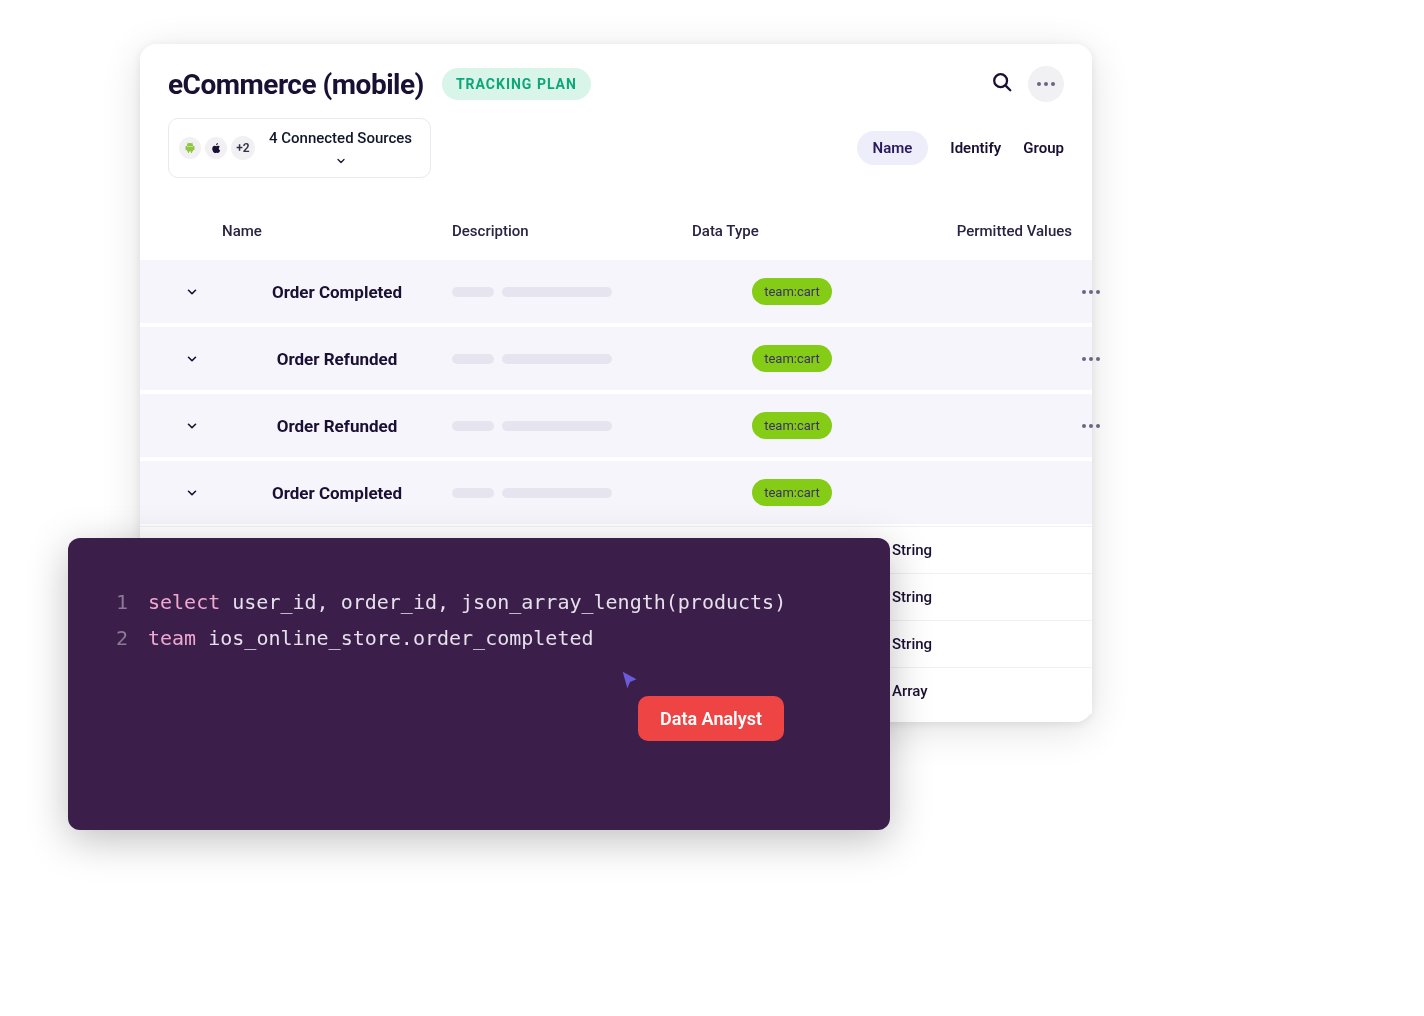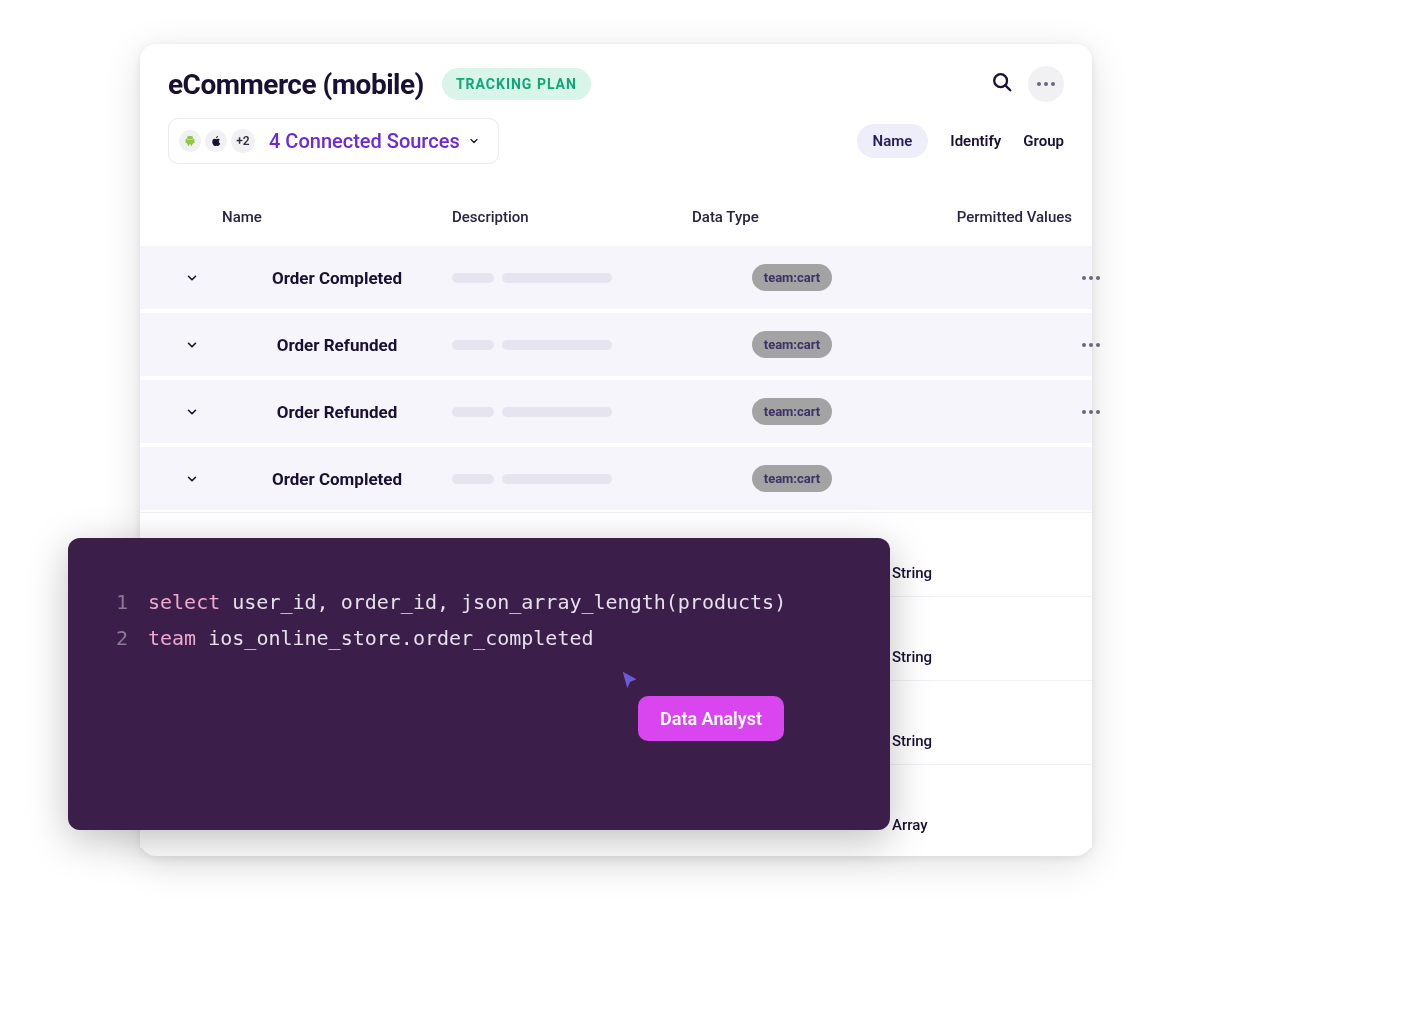--- a/index.html
+++ b/index.html
@@ -75,22 +75,22 @@
       display: flex; align-items: center; justify-content: center;
       font-size: 12px;
     }
     .plus-count {
       font-size: 12px; font-weight: 600; color: #353046;
       background: #f1f1f4; border-radius: 50%;
       width: 24px; height: 24px;
       display: flex; align-items: center; justify-content: center;
     }
     .sources-label {
-      font-size: 20px; font-weight: 500; color: #6d28d9;
-      display: flex; align-items: center; gap: 8px;
+      font-size: 15px; font-weight: 500; color: #0f172a;
+      display: flex; align-items: center; gap: 8px; flex-direction: column;
     }
     .tabs-right {
       margin-left: auto;
       display: flex;
       align-items: center;
       gap: 22px;
     }
     .tab-pill {
       font-size: 15px;
       font-weight: 600;
@@ -123,38 +123,38 @@
       text-align: center;
     }
     .expand-icon { display: flex; justify-content: center; cursor: pointer; }
     .row-name { font-size: 17px; font-weight: 700; color: #1a1033; }
     .desc-skeleton { display: flex; gap: 8px; }
     .sk-bar { height: 10px; border-radius: 5px; background: #e6e4ee; }
     .sk-short { width: 42px; }
     .sk-long { width: 110px; }
     .status-chip {
       display: inline-block;
-      background: #a3a3a3;
+      background: #84cc16;
       color: #3d3166;
       font-size: 13px;
-      font-weight: 700;
+      font-weight: 400;
       padding: 6px 12px;
       border-radius: 999px;
     }
     .row-more { text-align: right; padding-right: 10px; cursor: pointer; }
 
     .sub-row {
       display: grid;
       grid-template-columns: 60px 230px 240px 200px 190px 1fr;
       align-items: center;
       padding: 14px 22px;
       background: #ffffff;
       border-top: 1px solid #f0eff5;
     }
-    .datatype-val { font-size: 15px; color: #1a1033; font-weight: 500; margin-top: 37px; }
+    .datatype-val { font-size: 15px; color: #1a1033; font-weight: 500; }
 
     
     .sql-panel {
       position: absolute;
       top: 538px;
       left: 68px;
       width: 822px;
       height: 292px;
       background: #3b1f4a;
       border-radius: 12px;
@@ -176,21 +176,21 @@
       top: 670px;
       left: 620px;
       z-index: 5;
     }
     .cursor-pointer-icon svg path { fill: #6a5bd6; }
 
     .analyst-badge {
       position: absolute;
       top: 696px;
       left: 638px;
-      background: #d946ef;
+      background: #ef4444;
       color: #ffffff;
       font-size: 18px;
       font-weight: 600;
       padding: 12px 22px;
       border-radius: 10px;
       z-index: 5;
     }
 
     .dots { display: flex; gap: 3px; }
     .dots span { width: 4px; height: 4px; border-radius: 50%; background: #6b6580; display: block; }

